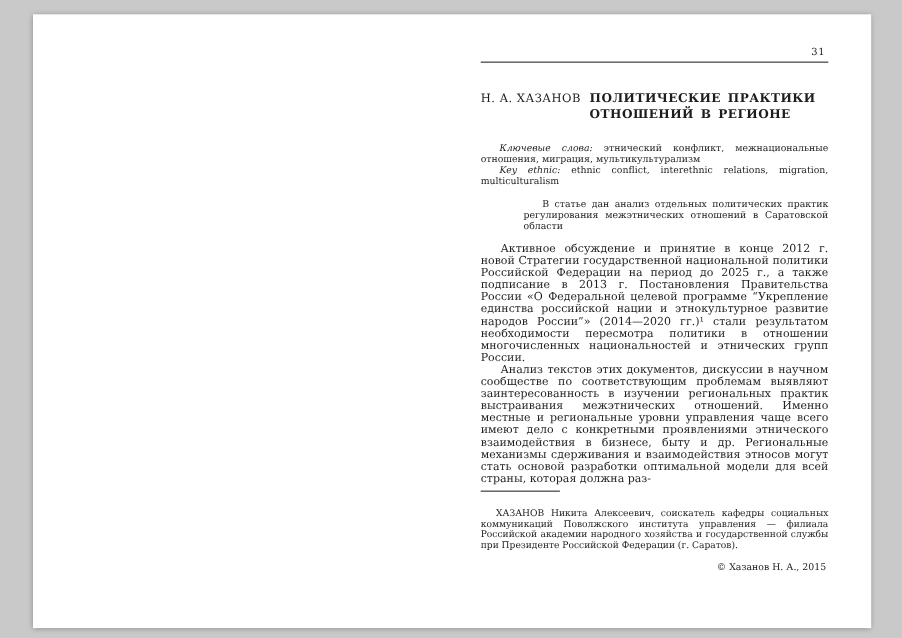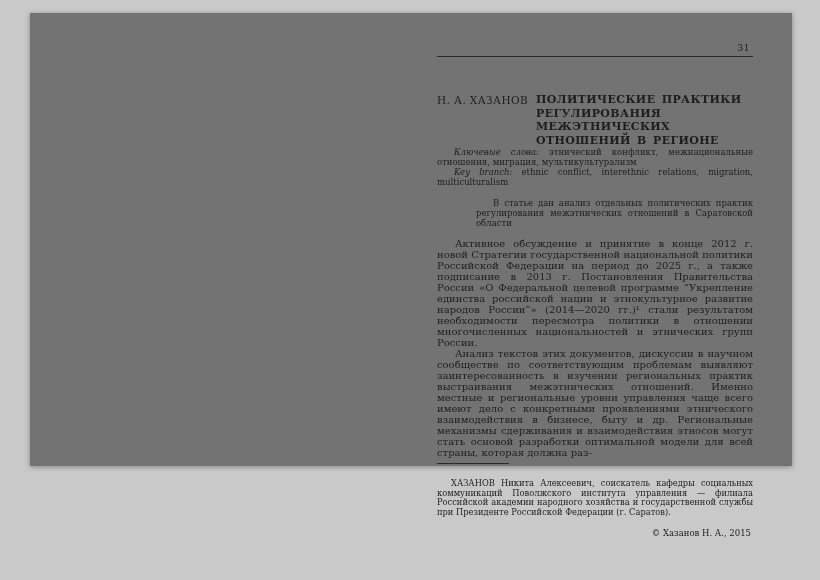--- a/index.html
+++ b/index.html
@@ -7,43 +7,43 @@
   body {
     background: #c9c9c9;
     font-family: "DejaVu Serif", "Liberation Serif", serif;
     position: relative;
     overflow: hidden;
     color: #1d1d1d;
   }
   .page {
     position: absolute;
     left: 30px; top: 13px;
-    width: 762px; height: 453px;
-    background: #737373;
+    width: 762px; height: 558px;
+    background: #ffffff;
     box-shadow: 0 1px 5px rgba(0,0,0,0.35);
   }
   .content {
     position: absolute;
     left: 407px; top: 0;
     width: 316px;
   }
   .page-number {
     margin-top: 30px;
     text-align: right;
     font-size: 9px;
     padding-right: 3px;
     letter-spacing: 0.5px;
   }
   .header-rule {
     margin-top: 3px;
     border-top: 1px solid #2b2b2b;
     height: 0;
   }
   .title-block {
-    margin-top: 36px;
+    margin-top: 26px;
     display: flex;
     align-items: flex-start;
   }
   .author {
     width: 99px;
     flex: 0 0 99px;
     font-size: 10.5px;
     letter-spacing: 0.4px;
     padding-top: 1px;
     white-space: nowrap;
@@ -57,21 +57,21 @@
     word-spacing: 2px;
   }
   .small-block {
     font-size: 8.5px;
     line-height: 10px;
   }
   .small-block p {
     text-indent: 17px;
     text-align: justify;
   }
-  .keywords { }
+  .keywords { margin-top: 20px; }
   .abstracts { margin-top: 11px; margin-left: 39px; }
   .keywords i, .abstracts i { font-style: italic; }
   .body-text {
     margin-top: 10px;
     font-size: 10px;
     line-height: 11px;
     text-align: justify;
   }
   .body-text p { text-indent: 18px; }
   .footnote-rule {
@@ -101,28 +101,27 @@
   <div class="content">
 
     <div class="page-number">31</div>
 
     <div class="header-rule"></div>
 
     <div class="title-block">
       <div class="author">Н. А. ХАЗАНОВ</div>
       <div class="title">
         <div>ПОЛИТИЧЕСКИЕ ПРАКТИКИ</div>
-        <div>РЕГУЛИРОВАНИЯ МЕЖЭТНИЧЕСКИХ</div>
         <div>ОТНОШЕНИЙ В РЕГИОНЕ</div>
       </div>
     </div>
 
     <div class="keywords small-block">
       <p><i>Ключевые слова:</i> <span>этнический конфликт, межнациональные отношения, миграция, мультикультурализм</span></p>
-      <p><i>Key branch:</i> <span>ethnic conflict, interethnic relations, migration, multiculturalism</span></p>
+      <p><i>Key ethnic:</i> <span>ethnic conflict, interethnic relations, migration, multiculturalism</span></p>
     </div>
 
     <div class="abstracts small-block">
       <p>В статье дан анализ отдельных политических практик регулирования межэтнических отношений в Саратовской области</p>
     </div>
 
     <div class="body-text">
       <p>Активное обсуждение и принятие в конце 2012 г. новой Стратегии государственной национальной политики Российской Федерации на период до 2025 г., а также подписание в 2013 г. Постановления Правительства России «О Федеральной целевой программе “Укрепление единства российской нации и этнокультурное развитие народов России”» (2014—2020 гг.)¹ стали результатом необходимости пересмотра политики в отношении многочисленных национальностей и этнических групп России.</p>
       <p>Анализ текстов этих документов, дискуссии в научном сообществе по соответствующим проблемам выявляют заинтересованность в изучении региональных практик выстраивания межэтнических отношений. Именно местные и региональные уровни управления чаще всего имеют дело с конкретными проявлениями этнического взаимодействия в бизнесе, быту и др. Региональные механизмы сдерживания и взаимодействия этносов могут стать основой разработки оптимальной модели для всей страны, которая должна раз-</p>
     </div>

